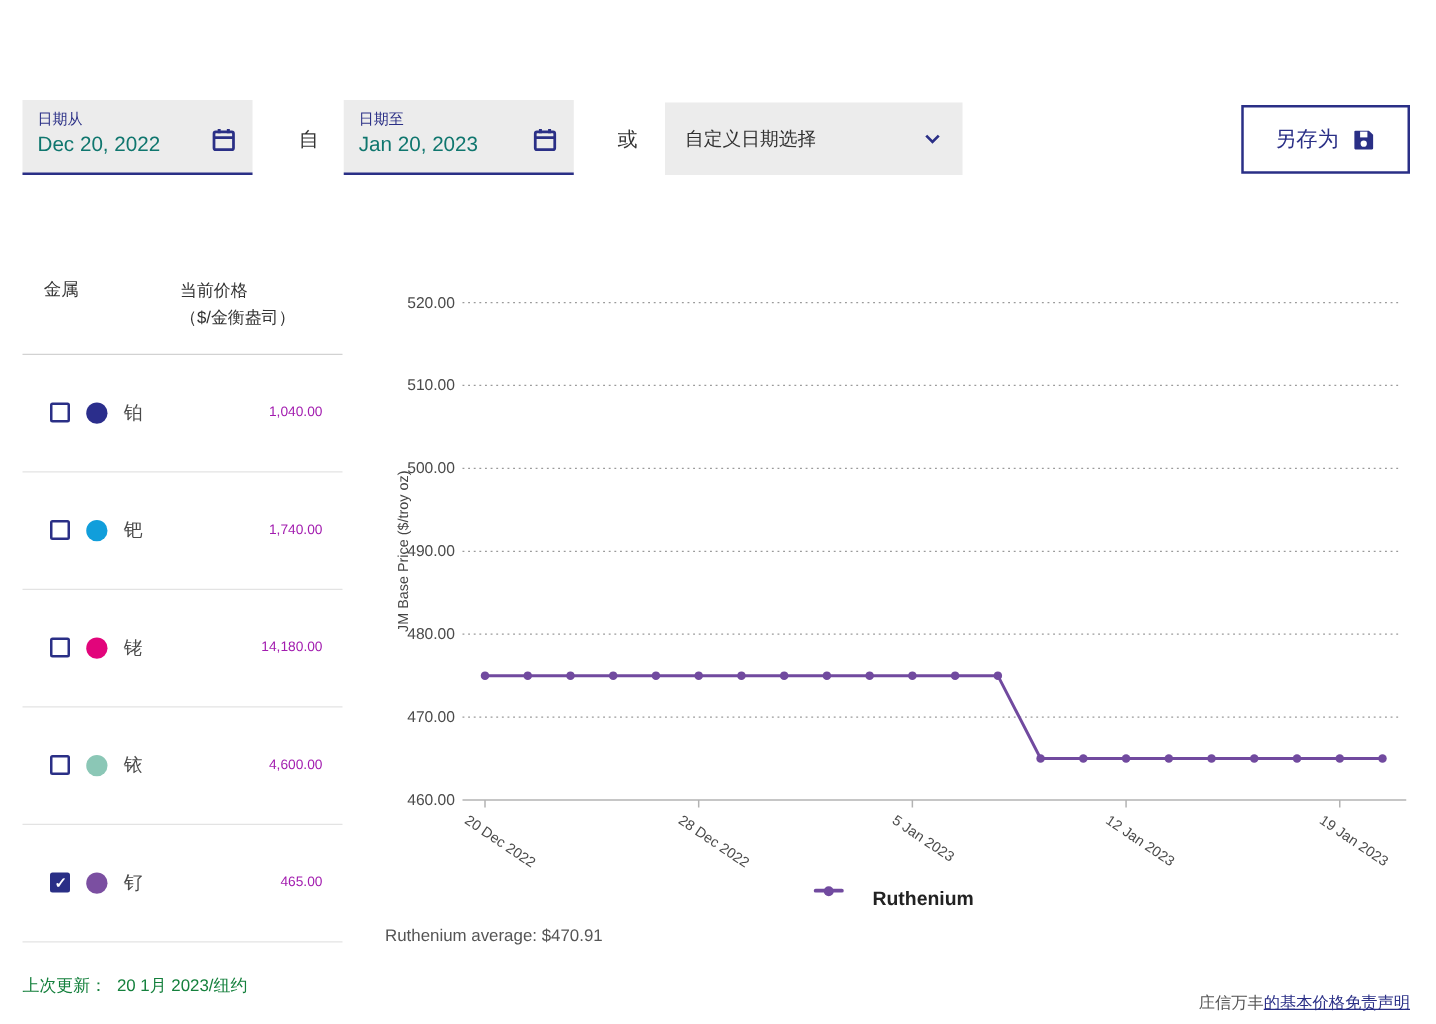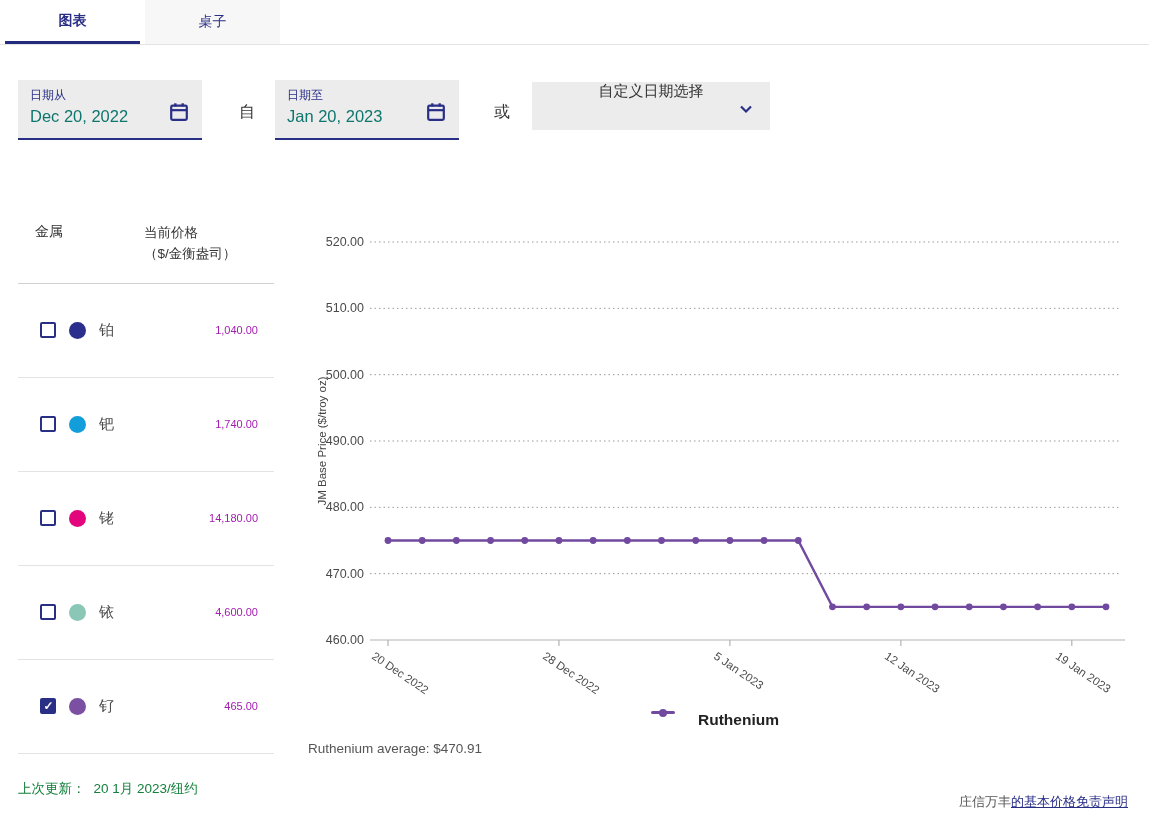--- a/index.html
+++ b/index.html
@@ -16,22 +16,22 @@
   .tab.active { border-bottom:3px solid #242a7c; font-weight:bold; background:#fff; }
 
   
   .datefield { position:absolute; top:80px; height:60px; width:184px; background:#ececec;
                border-bottom:2px solid #2a2f86; padding:7px 10px 0 12px; cursor:pointer; }
   .datefield .lbl { display:block; font-size:12px; color:#2a2f86; margin-bottom:3px; }
   .datefield .val { display:block; font-size:16.5px; color:#0f766e; }
   .cal-icon { position:absolute; right:12px; top:21px; }
   .connector { position:absolute; top:102px; font-size:16px; color:#333; }
 
-  .dropdown { position:absolute; left:532px; top:82px; width:238px; height:48px; background:#ececec;
-              display:flex; align-items:center; padding:0 16px; cursor:pointer;flex-direction:column; }
+  .dropdown { position:absolute; left:532px; top:82px; width:238px; height:58px; background:#ececec;
+              display:flex; align-items:center; padding:0 16px; cursor:pointer; }
   .dropdown .val { font-size:15px; color:#333; }
   .chev { margin-left:auto; }
 
   .savebtn { position:absolute; left:993px; top:84px; width:135px; height:55px; background:#fff;
              border:2px solid #2a2f86; display:flex; align-items:center; justify-content:center; gap:10px;
              font-size:17px; color:#2a2f86; cursor:pointer; font-family:inherit; }
 
   
   .metals { position:absolute; left:18px; top:203px; width:256px; }
   .mhead { display:flex; padding:20px 16px 18px 17px; border-bottom:1px solid #d2d2d2; }
@@ -60,28 +60,20 @@
   .foot-right { position:absolute; right:21px; top:793px; font-size:13px; color:#555; }
   .foot-right a { color:#2a2f86; text-decoration:underline; cursor:pointer; }
 
   svg text { font-family:"Liberation Sans", sans-serif; }
 </style>
 </head>
 <body>
 
 <div class="page">
 
-  <div class="tabbar">
-    <div class="tab t0 active">
-      <span>图表</span>
-    </div>
-    <div class="tab t1">
-      <span>桌子</span>
-    </div>
-  </div>
 
   <div class="datefield" style="left:18px;">
     <span class="lbl">日期从</span>
     <span class="val">Dec 20, 2022</span>
     <svg class="cal-icon" width="22" height="22" viewBox="0 0 24 24">
       <rect x="3.5" y="5" width="17" height="15.5" rx="1.5" fill="none" stroke="#2a2f86" stroke-width="2.4"></rect>
       <line x1="3.5" y1="10" x2="20.5" y2="10" stroke="#2a2f86" stroke-width="2.4"></line>
       <line x1="8" y1="2.5" x2="8" y2="6" stroke="#2a2f86" stroke-width="2.6"></line>
       <line x1="16" y1="2.5" x2="16" y2="6" stroke="#2a2f86" stroke-width="2.6"></line>
     </svg>
@@ -102,20 +94,28 @@
 
   <span class="connector" style="left:494px;">或</span>
 
   <div class="dropdown">
     <span class="val">自定义日期选择</span>
     <svg class="chev" width="16" height="16" viewBox="0 0 16 16">
       <polyline points="3,5.5 8,10.5 13,5.5" fill="none" stroke="#2a2f86" stroke-width="2.2"></polyline>
     </svg>
   </div>
 
+  <button class="savebtn">
+    <span>另存为</span>
+    <svg width="20" height="20" viewBox="0 0 24 24">
+      <path d="M4 3h13l4 4v13a1 1 0 0 1-1 1H4a1 1 0 0 1-1-1V4a1 1 0 0 1 1-1z" fill="#2a2f86"></path>
+      <rect x="8.5" y="4" width="7" height="5.5" fill="#fff"></rect>
+      <circle cx="12" cy="15.5" r="3" fill="#fff"></circle>
+    </svg>
+  </button>
 
   <div class="metals topline">
     <div class="mhead">
       <span class="h1">金属</span>
       <span class="h2">
         <span>当前价格</span><br>
         <span>（$/金衡盎司）</span>
       </span>
     </div>
     <div class="mrow">

